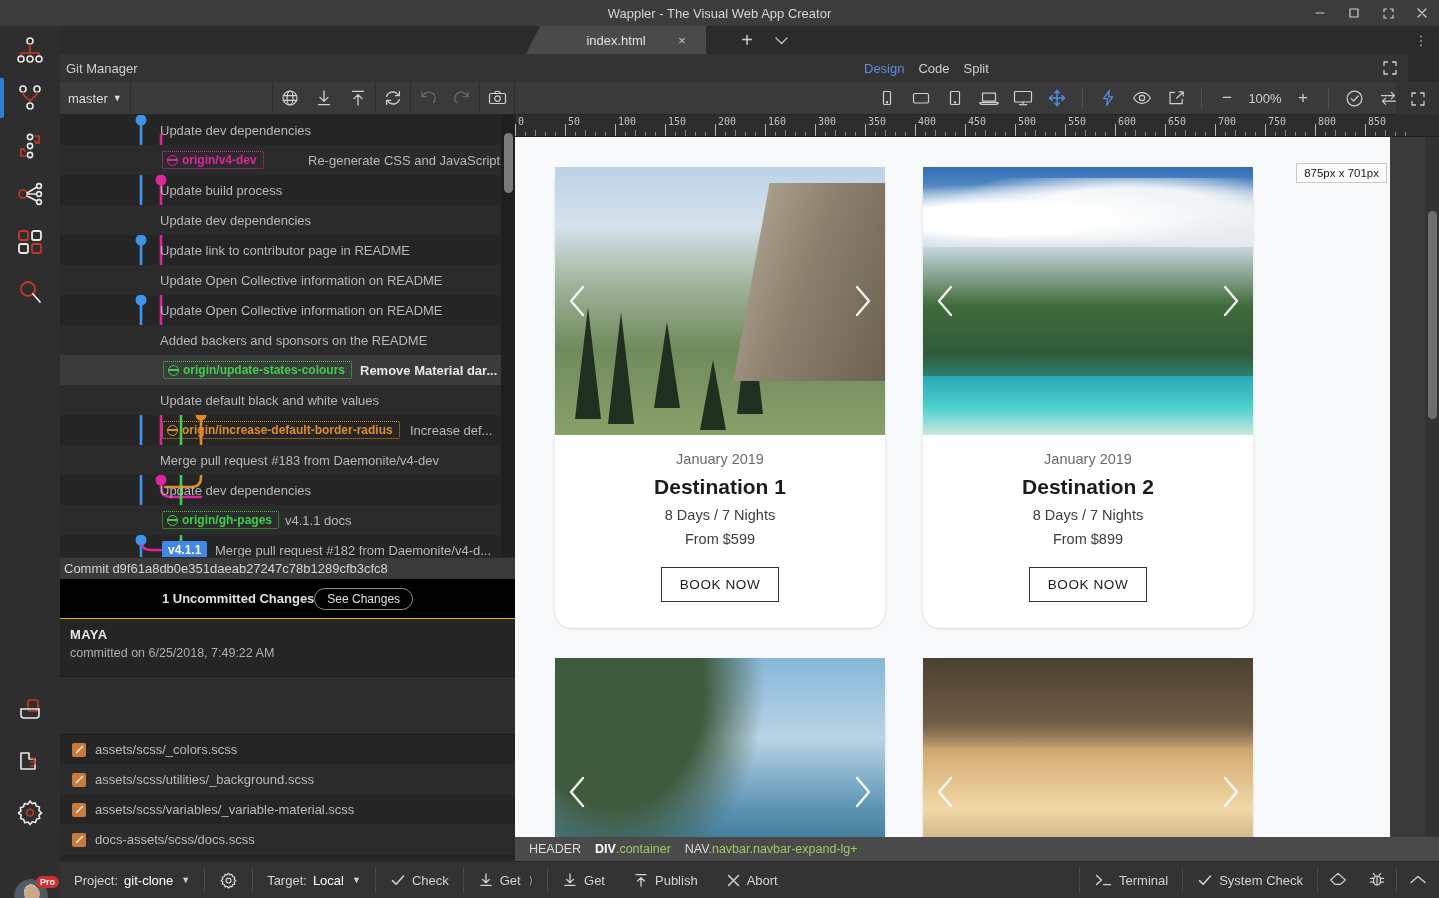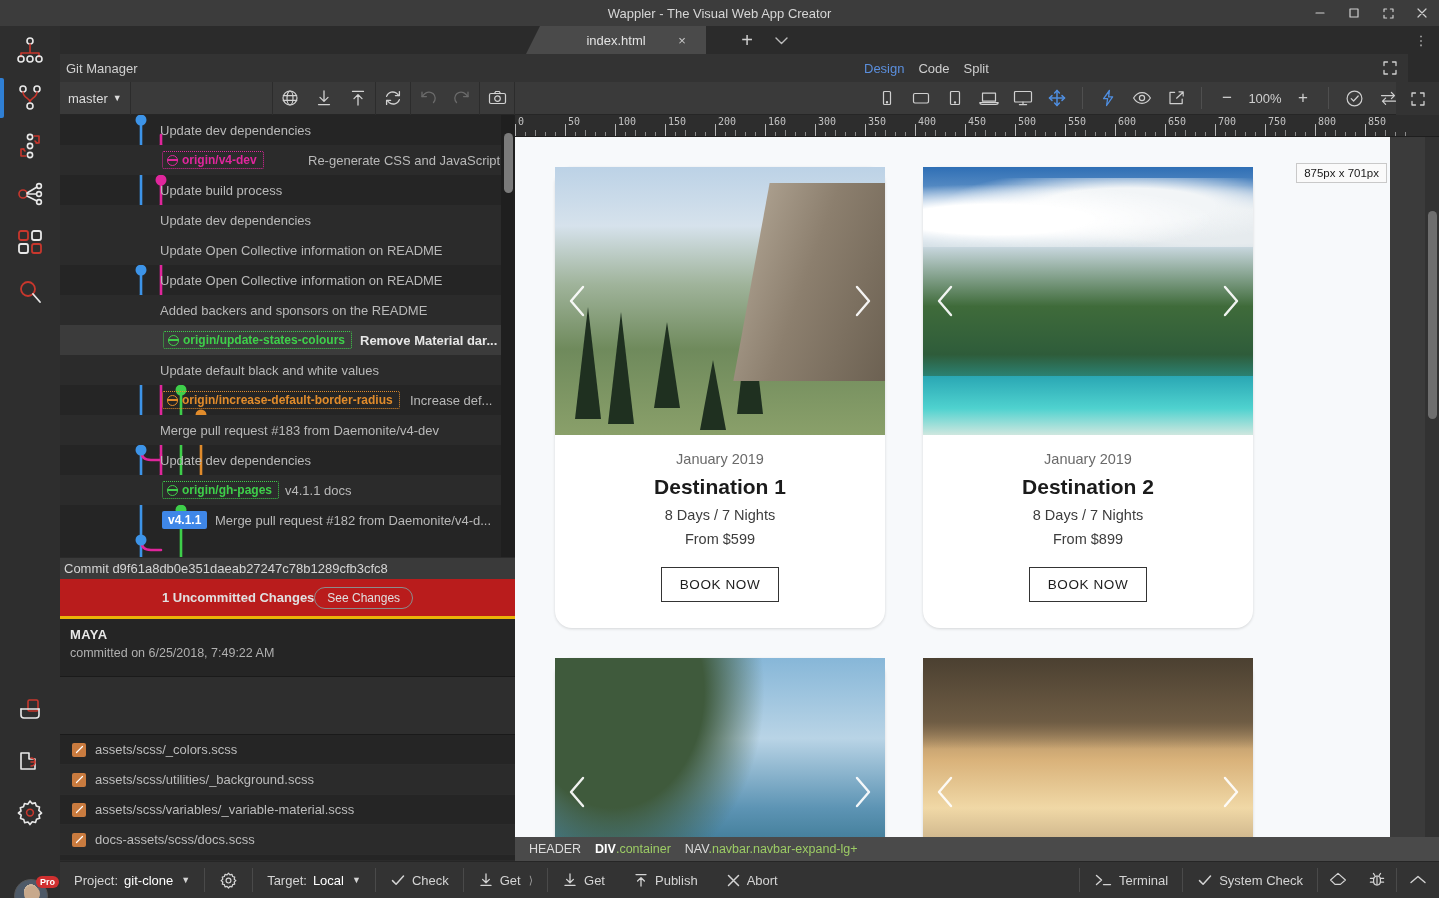--- a/index.html
+++ b/index.html
@@ -84,22 +84,22 @@
   .gref .dot::after{content:"";position:absolute;left:-1.5px;top:3.5px;width:11px;height:1.5px;background:currentColor;}
   .tagchip{position:absolute;height:18px;display:inline-flex;align-items:center;padding:0 6px;
     background:#3f87e8;color:#fff;border-radius:2px;font-size:12px;font-weight:bold;}
   .gsvg{position:absolute;left:0;top:0;pointer-events:none;}
   .gscroll{position:absolute;right:0;top:0;width:14px;height:442px;background:#1f1f1f;}
   .gthumb{position:absolute;right:2px;top:18px;width:9px;height:60px;background:#7a7a7a;border-radius:5px;}
 
   
   .commitbar{position:absolute;left:60px;top:557px;width:455px;height:22px;background:#3a3a3a;
     display:flex;align-items:center;padding-left:4px;color:#d5d5d5;font-size:13px;border-top:1px solid #2a2a2a;}
-  .uncommitted{position:absolute;left:60px;top:579px;width:455px;height:40px;background:#b91c1c;
-    display:flex;align-items:center;justify-content:center;gap:0;border-bottom:3px solid #eab308;}
+  .uncommitted{position:absolute;left:60px;top:579px;width:455px;height:40px;background:#000000;
+    display:flex;align-items:center;justify-content:center;gap:0;border-bottom:1px solid #eab308;}
   .uncommitted .lbl{font-size:13px;color:#e0e0e0;font-weight:bold;}
   .seechg{border:1px solid #8c8c8c;border-radius:11px;padding:3px 12px;font-size:12px;color:#e0e0e0;background:transparent;}
   .authorbox{position:absolute;left:60px;top:619px;width:455px;height:58px;background:#252525;
     padding:8px 0 0 10px;border-bottom:1px solid #1a1a1a;}
   .authorbox .nm{font-size:13px;font-weight:bold;color:#e8e8e8;letter-spacing:.4px;}
   .authorbox .dt{font-size:12.5px;color:#b0b0b0;margin-top:4px;}
   .msgbox{position:absolute;left:60px;top:677px;width:455px;height:58px;background:#2e2e2e;padding:10px 0 0 10px;
     border-bottom:1px solid #1a1a1a;}
   .msgbox .h{font-size:14px;font-weight:bold;color:#f0f0f0;margin-top:48px;}
   .msgbox .s{font-family:"DejaVu Sans Mono", monospace;font-size:12px;color:#d0d0d0;margin-top:3px;}
@@ -523,20 +523,23 @@
           <span class="dot"></span>
           <span>origin/v4-dev</span>
         </span>
         <span class="gmsg" style="left:248px">Re-generate CSS and JavaScript</span>
       </div>
       <div class="grow">
         <span class="gmsg">Update build process</span>
       </div>
       <div class="grow alt">
         <span class="gmsg">Update dev dependencies</span>
+      </div>
+      <div class="grow">
+        <span class="gmsg">Update link to contributor page in README</span>
       </div>
       <div class="grow alt">
         <span class="gmsg">Update Open Collective information on README</span>
       </div>
       <div class="grow">
         <span class="gmsg">Update Open Collective information on README</span>
       </div>
       <div class="grow alt">
         <span class="gmsg">Added backers and sponsors on the README</span>
       </div>

